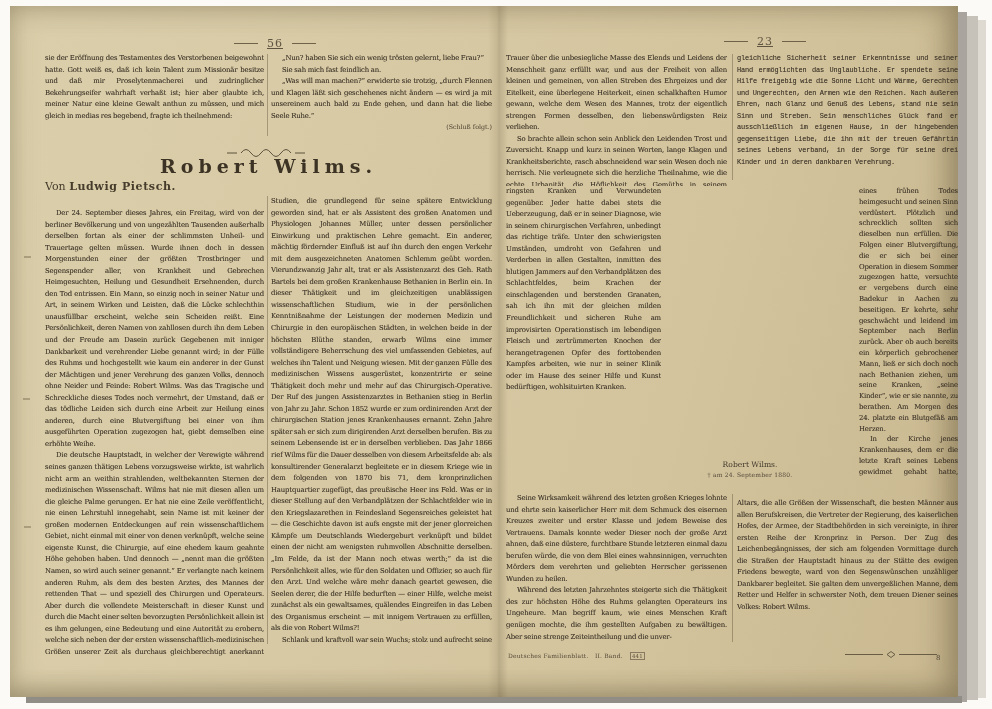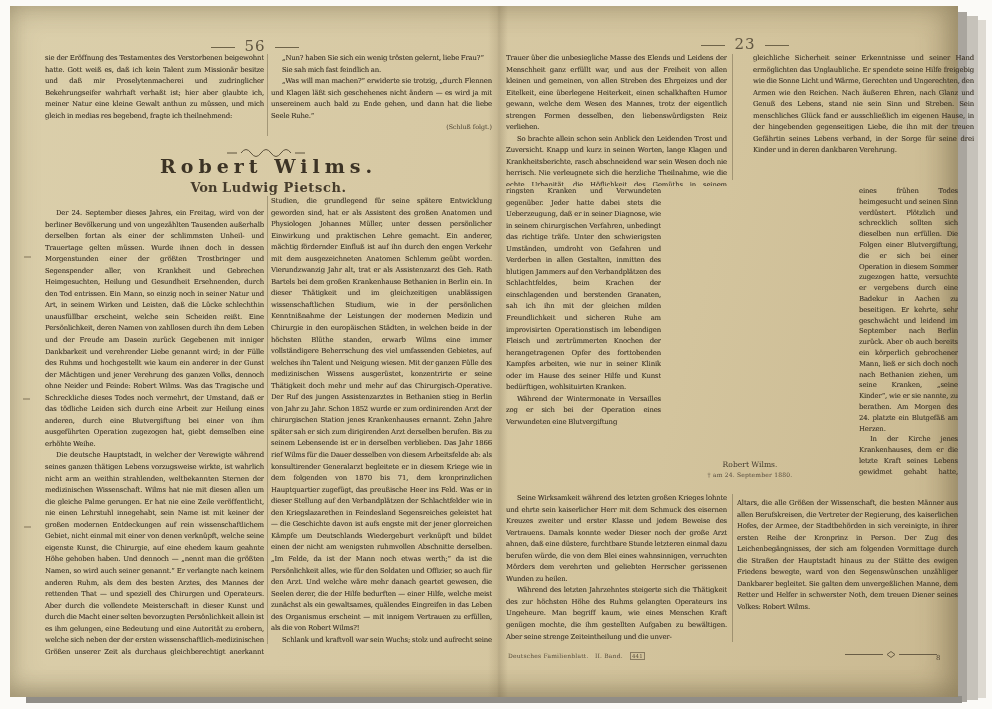--- a/index.html
+++ b/index.html
@@ -17,26 +17,26 @@
                     inset 0 -10px 18px rgba(96,82,54,.18);}
   .fold{position:absolute;left:478px;top:0;width:20px;height:691px;
         background:linear-gradient(90deg,rgba(0,0,0,0) 0%,rgba(118,102,70,.16) 45%,rgba(92,78,52,.22) 55%,rgba(0,0,0,0) 100%);}
   .stitch{position:absolute;width:7px;height:2px;background:rgba(92,78,54,.35);}
   
   .txt{position:absolute;font-size:6.9px;line-height:11.55px;text-align:justify;
        color:#42392c;letter-spacing:-.15px;word-spacing:-.3px;overflow:hidden;
        text-shadow:0 0 .5px rgba(66,57,44,.5);}
   .txt p{margin:0;text-indent:11px;}
   .txt p.cont{text-indent:0;}
-  .pghead{position:absolute;font-size:15px;color:#5f5440;letter-spacing:1px;text-align:center;}
+  .pghead{position:absolute;font-size:11px;color:#5f5440;letter-spacing:1px;text-align:right;text-decoration:underline;}
   .dash{display:inline-block;width:24px;border-top:1px solid #6e6349;vertical-align:3px;margin:0 9px;}
   .rule{position:absolute;width:1px;background:rgba(100,88,62,.45);}
   .orn{position:absolute;text-align:center;color:#5f5440;}
   .title{position:absolute;text-align:center;font-weight:bold;font-size:19px;letter-spacing:5px;color:#3c3325;}
-  .byline{position:absolute;text-align:center;font-size:13px;color:#463c2c;font-weight:bold;}
+  .byline{position:absolute;text-align:left;font-size:11px;color:#463c2c;}
   .byline b{letter-spacing:.6px;}
   .closing{position:absolute;font-size:6.3px;color:#4a4030;text-align:right;}
   .caption{position:absolute;text-align:center;color:#42392c;}
   .cap-name{font-size:7.6px;}
   .cap-date{font-size:6px;letter-spacing:.2px;color:#54493a;}
   .footer{position:absolute;font-size:6px;color:#554a38;letter-spacing:.2px;}
   .fnum{font-size:5.4px;border:.5px solid rgba(85,74,56,.6);padding:0 1px;margin-left:5px;}
   .footorn{position:absolute;font-size:7px;color:#5f5440;letter-spacing:1px;}
   .sig{position:absolute;font-size:7px;color:#554a38;}
   .portrait{position:absolute;}
@@ -100,28 +100,27 @@
 
     <div class="rule" style="left:722px;top:48px;height:126px;"></div>
     <div class="rule" style="left:722px;top:488px;height:148px;"></div>
 
     <div class="txt" style="left:496px;top:47px;width:221px;height:133px;">
       <p class="cont">Trauer über die unbesiegliche Masse des Elends und Leidens der Menschheit ganz erfüllt war, und aus der Freiheit von allen kleinen und gemeinen, von allen Streben des Ehrgeizes und der Eitelkeit, eine überlegene Heiterkeit, einen schalkhaften Humor gewann, welche dem Wesen des Mannes, trotz der eigentlich strengen Formen desselben, den liebenswürdigsten Reiz verliehen.</p>
       <p>So brachte allein schon sein Anblick den Leidenden Trost und Zuversicht. Knapp und kurz in seinen Worten, lange Klagen und Krankheitsberichte, rasch abschneidend war sein Wesen doch nie herrisch. Nie verleugnete sich die herzliche Theilnahme, wie die echte Urbanität, die Höflichkeit des Gemüths in seinem Benehmen auch dem ge-</p>
     </div>
     <div class="txt" style="left:496px;top:180px;width:155px;height:287px;">
       <p class="cont">ringsten Kranken und Verwundeten gegenüber. Jeder hatte dabei stets die Ueberzeugung, daß er in seiner Diagnose, wie in seinem chirurgischen Verfahren, unbedingt das richtige träfe. Unter den schwierigsten Umständen, umdroht von Gefahren und Verderben in allen Gestalten, inmitten des blutigen Jammers auf den Verbandplätzen des Schlachtfeldes, beim Krachen der einschlagenden und berstenden Granaten, sah ich ihn mit der gleichen milden Freundlichkeit und sicheren Ruhe am improvisirten Operationstisch im lebendigen Fleisch und zertrümmerten Knochen der herangetragenen Opfer des forttobenden Kampfes arbeiten, wie nur in seiner Klinik oder im Hause des seiner Hilfe und Kunst bedürftigen, wohlsituirten Kranken.</p>
-      <p>Während der Wintermonate in Versailles zog er sich bei der Operation eines Verwundeten eine Blutvergiftung</p>
     </div>
     <div class="txt" style="left:496px;top:487px;width:221px;height:152px;">
       <p>Seine Wirksamkeit während des letzten großen Krieges lohnte und ehrte sein kaiserlicher Herr mit dem Schmuck des eisernen Kreuzes zweiter und erster Klasse und jedem Beweise des Vertrauens. Damals konnte weder Dieser noch der große Arzt ahnen, daß eine düstere, furchtbare Stunde letzteren einmal dazu berufen würde, die von dem Blei eines wahnsinnigen, verruchten Mörders dem verehrten und geliebten Herrscher gerissenen Wunden zu heilen.</p>
       <p>Während des letzten Jahrzehntes steigerte sich die Thätigkeit des zur höchsten Höhe des Ruhms gelangten Operateurs ins Ungeheure. Man begriff kaum, wie eines Menschen Kraft genügen mochte, die ihm gestellten Aufgaben zu bewältigen. Aber seine strenge Zeiteintheilung und die unver-</p>
     </div>
 
-    <div class="txt" style="left:743px;top:47px;width:221px;height:133px;">
+    <div class="txt" style="left:727px;top:47px;width:221px;height:133px;font-family:Liberation Mono, monospace;">
       <p class="cont">gleichliche Sicherheit seiner Erkenntnisse und seiner Hand ermöglichten das Unglaubliche. Er spendete seine Hilfe freigebig wie die Sonne Licht und Wärme, Gerechten und Ungerechten, den Armen wie den Reichen. Nach äußeren Ehren, nach Glanz und Genuß des Lebens, stand nie sein Sinn und Streben. Sein menschliches Glück fand er ausschließlich im eigenen Hause, in der hingebenden gegenseitigen Liebe, die ihn mit der treuen Gefährtin seines Lebens verband, in der Sorge für seine drei Kinder und in deren dankbaren Verehrung.</p>
     </div>
     <div class="txt" style="left:849px;top:180px;width:99px;height:292px;line-height:10.8px;">
       <p class="cont">eines frühen Todes heimgesucht und seinen Sinn verdüstert. Plötzlich und schrecklich sollten sich dieselben nun erfüllen. Die Folgen einer Blutvergiftung, die er sich bei einer Operation in diesem Sommer zugezogen hatte, versuchte er vergebens durch eine Badekur in Aachen zu beseitigen. Er kehrte, sehr geschwächt und leidend im September nach Berlin zurück. Aber ob auch bereits ein körperlich gebrochener Mann, ließ er sich doch noch nach Bethanien ziehen, um seine Kranken, „seine Kinder“, wie er sie nannte, zu berathen. Am Morgen des 24. platzte ein Blutgefäß am Herzen.</p>
       <p>In der Kirche jenes Krankenhauses, dem er die letzte Kraft seines Lebens gewidmet gehabt hatte, stand Nachmittags am 26. September der mit Kränzen, Palmen und Blumen dicht bedeckte Sarg aufgebahrt, welcher das, was sterblich an Wilms gewesen, barg, an den Stufen des</p>
     </div>
     <div class="txt" style="left:727px;top:492px;width:221px;height:164px;">
       <p class="cont">Altars, die alle Größen der Wissenschaft, die besten Männer aus allen Berufskreisen, die Vertreter der Regierung, des kaiserlichen Hofes, der Armee, der Stadtbehörden in sich vereinigte, in ihrer ersten Reihe der Kronprinz in Person. Der Zug des Leichenbegängnisses, der sich am folgenden Vormittage durch die Straßen der Hauptstadt hinaus zu der Stätte des ewigen Friedens bewegte, ward von den Segenswünschen unzähliger Dankbarer begleitet. Sie galten dem unvergeßlichen Manne, dem Retter und Helfer in schwerster Noth, dem treuen Diener seines Volkes: Robert Wilms.</p>
     </div>
 

